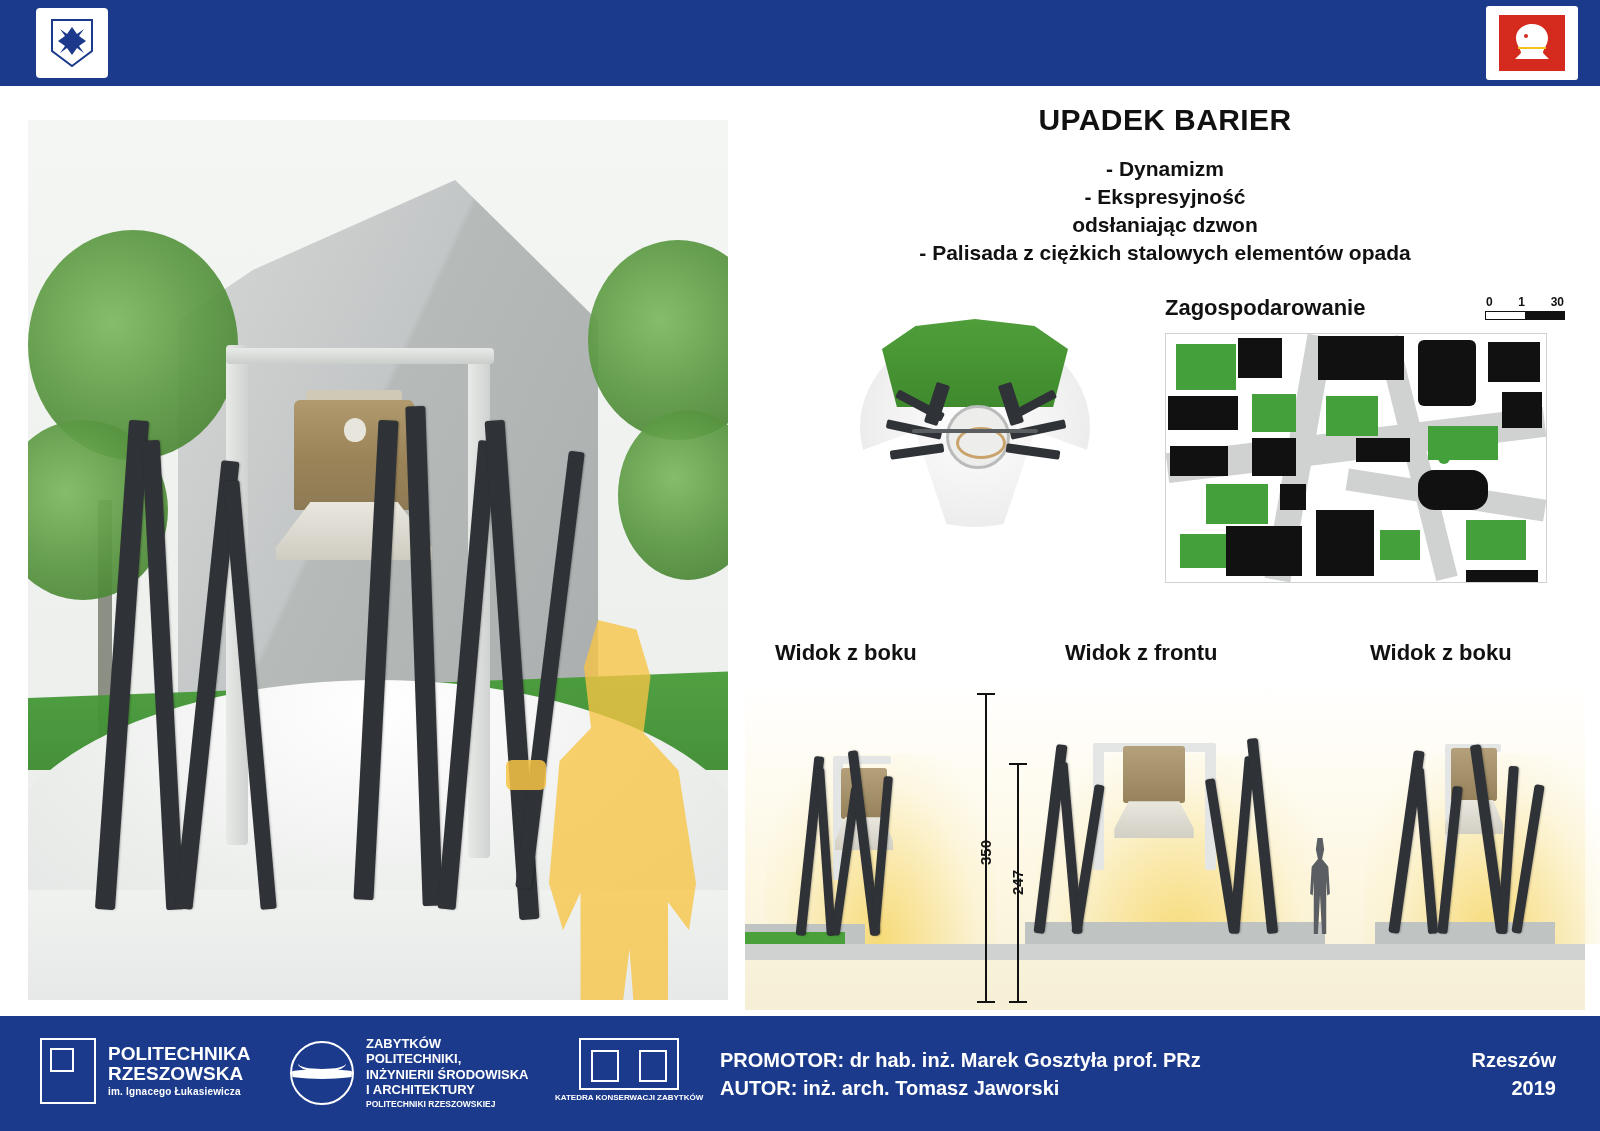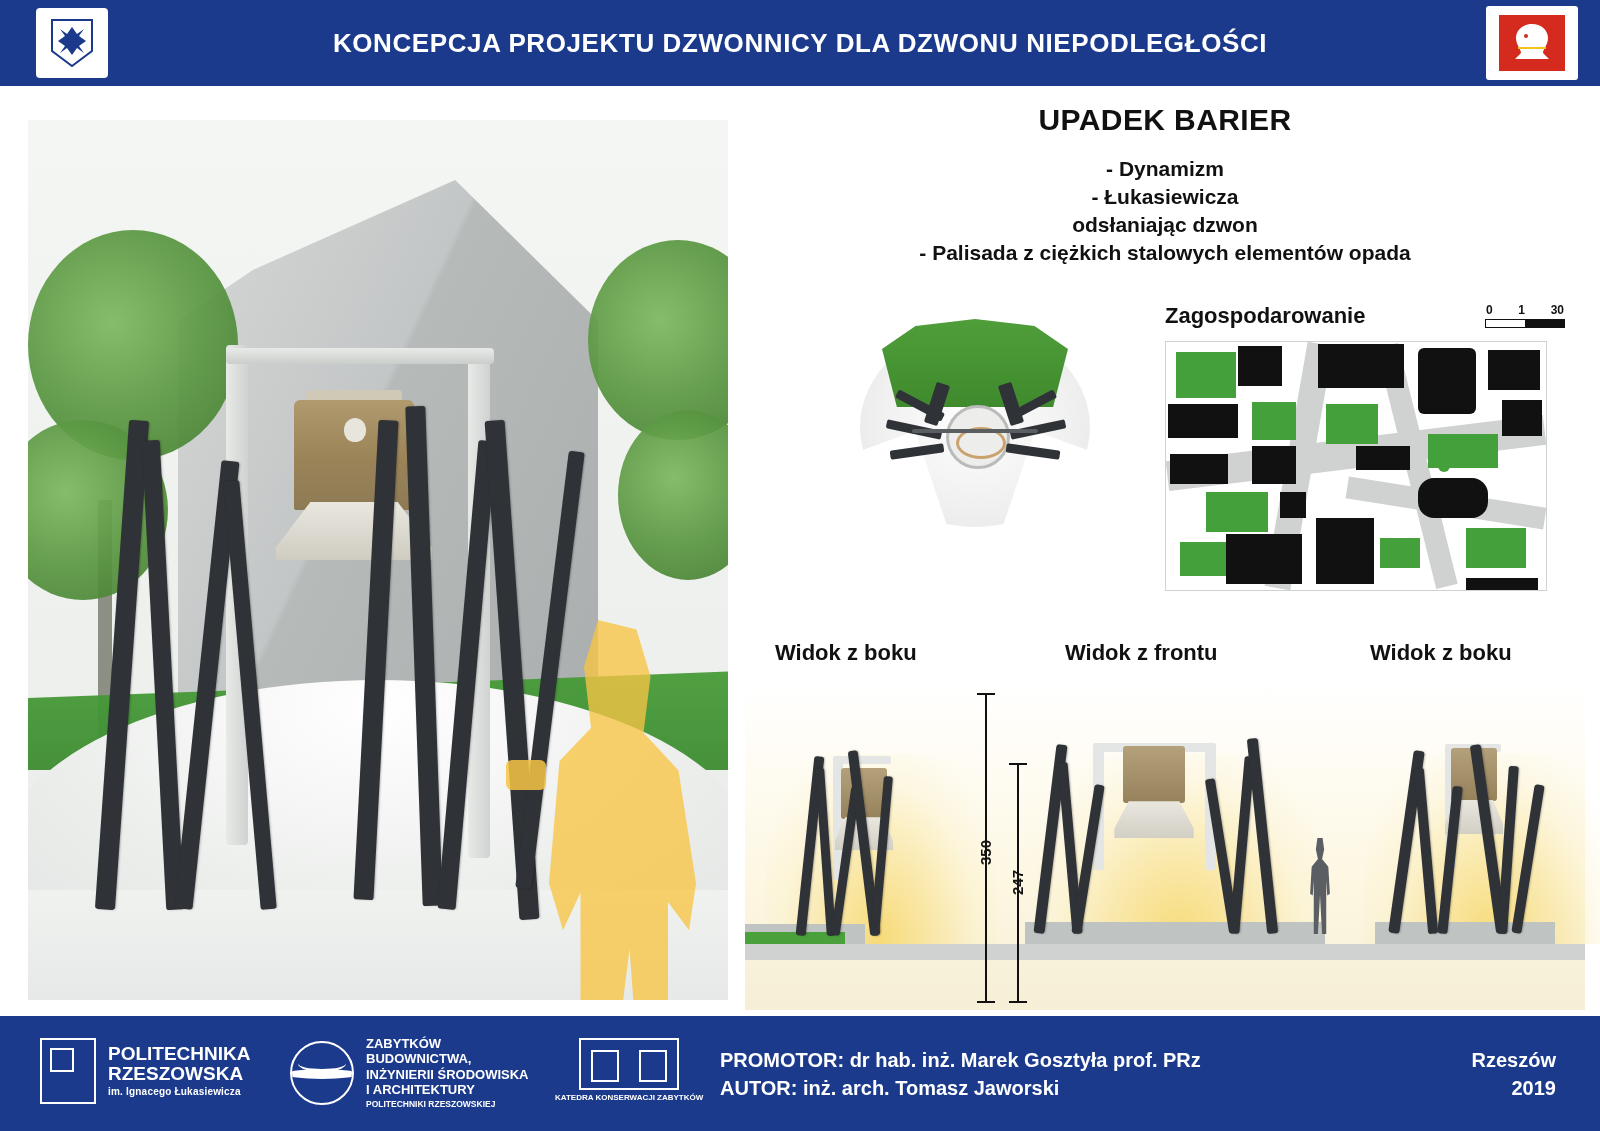--- a/index.html
+++ b/index.html
@@ -129,21 +129,21 @@
   .tv-ring{
     position:absolute;left:86px;top:96px;width:58px;height:58px;
     border:3px solid #b9bcbb;border-radius:50%;background:#ededec;
   }
   .tv-ring2{
     position:absolute;left:96px;top:118px;width:44px;height:26px;
     border:3px solid #c9a36b;border-radius:50%;
   }
   .tv-bar{position:absolute;background:#2f3236;border-radius:2px;}
   .zag-wrap{position:absolute;left:420px;top:200px;width:400px;}
-  .zag-head{display:flex;align-items:flex-start;justify-content:space-between;margin-top:8px;}
+  .zag-head{display:flex;align-items:flex-start;justify-content:space-between;}
   .scale{font-size:12px;font-weight:bold;color:#111;text-align:center;min-width:80px;}
   .scale-nums{display:flex;justify-content:space-between;width:78px;margin:0 auto;}
   .scale-bar{width:78px;height:7px;border:1px solid #111;margin:2px auto 0;
     background:linear-gradient(90deg,#fff 0 50%,#111 50% 100%);}
   .map{
     position:relative;margin-top:12px;width:380px;height:248px;
     background:#ffffff;border:1px solid #cfd2d1;overflow:hidden;
   }
   .map .blk{position:absolute;background:#111;}
   .map .grn{position:absolute;background:#43a03a;}
@@ -207,21 +207,20 @@
 </head>
 <body>
 
 <div class="header">
   <div class="crest-left">
     <svg width="46" height="52" viewBox="0 0 46 52" aria-hidden="true">
       <path d="M3 3 H43 V34 L23 49 L3 34 Z" fill="#ffffff" stroke="#1b3a8c" stroke-width="2"></path>
       <path d="M23 10 l5 7 7-5 -5 7 7 5 -7 5 5 7 -7-5 -5 7 -5-7 -7 5 5-7 -7-5 7-5 -5-7 7 5 Z" fill="#1b3a8c"></path>
     </svg>
   </div>
-  <div class="header-title">KONCEPCJA PROJEKTU DZWONNICY DLA DZWONU NIEPODLEGŁOŚCI</div>
   <div class="crest-right">
     <svg width="72" height="62" viewBox="0 0 72 62" aria-hidden="true">
       <rect x="2" y="2" width="68" height="58" fill="#d52b1e" stroke="#ffffff" stroke-width="2"></rect>
       <path d="M36 12 c-9 0-16 6-16 14 0 7 5 11 5 15 l-6 6 h34 l-6-6 c0-4 5-8 5-15 0-8-7-14-16-14 Z" fill="#ffffff"></path>
       <circle cx="30" cy="24" r="2" fill="#d52b1e"></circle>
       <path d="M22 36 l28 0" stroke="#f0c419" stroke-width="2"></path>
     </svg>
   </div>
 </div>
 
@@ -263,21 +262,21 @@
   <div class="person"></div>
   <div class="person-arm"></div>
 </div>
 
 <div class="right">
 
   <div class="main-title">UPADEK BARIER</div>
 
   <div class="bullets">
     <div>- Dynamizm</div>
-    <div>- Łukasiewicza</div>
+    <div>- Ekspresyjność</div>
     <div>odsłaniając dzwon</div>
     <div>- Palisada z ciężkich stalowych elementów opada</div>
   </div>
 
   <div class="topview-wrap">
     <div class="topview-img">
       <div class="tv-base"></div>
       <div class="tv-green"></div>
       <div class="tv-ring"></div>
       <div class="tv-ring2"></div>
@@ -427,21 +426,21 @@
       <span>POLITECHNIKA</span><br>
       <span>RZESZOWSKA</span>
       <small>im. Ignacego Łukasiewicza</small>
     </div>
   </div>
 
   <div class="fac">
     <div class="disc"></div>
     <div class="txt">
       <span>ZABYTKÓW</span><br>
-      <span>BUDOWNICTWA,</span><br>
+      <span>POLITECHNIKI,</span><br>
       <span>INŻYNIERII ŚRODOWISKA</span><br>
       <span>I ARCHITEKTURY</span>
       <small>POLITECHNIKI RZESZOWSKIEJ</small>
     </div>
   </div>
 
   <div class="kat">
     <div class="bld"></div>
     <div class="lbl">KATEDRA KONSERWACJI ZABYTKÓW</div>
   </div>

